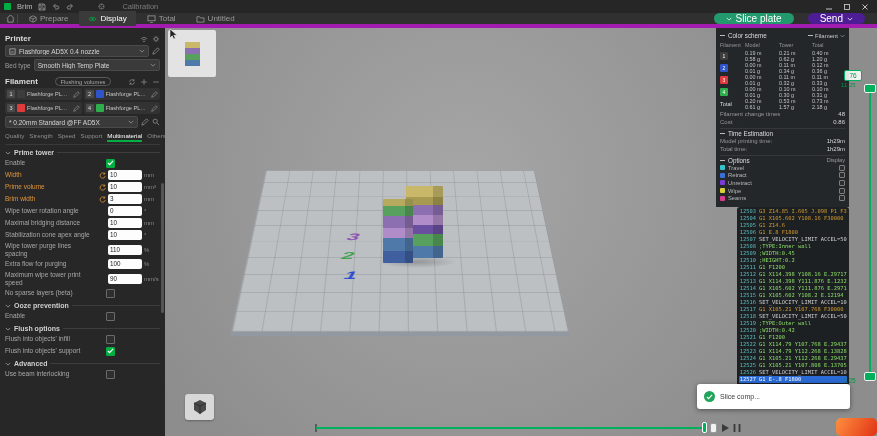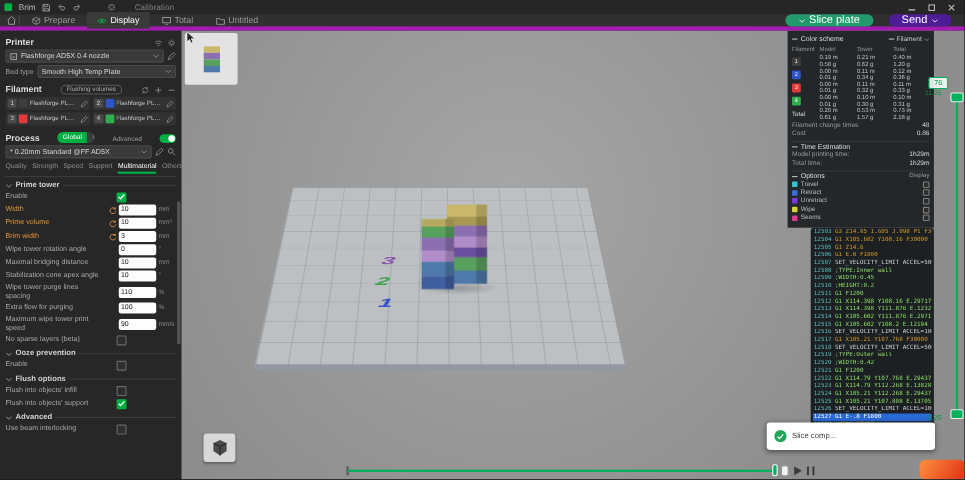--- a/index.html
+++ b/index.html
@@ -350,29 +350,20 @@
         <span class="fil-num">4</span>
         <span class="fil-sw" style="background-color: rgb(47, 174, 78);"></span>
         <span class="fil-name">Flashforge PLA Basic</span>
         <span class="ic" style="color:#8f8f8f">
             <svg width="7" height="7" viewBox="0 0 10 10">
               <path d="M1 9l1-3 5-5 2 2-5 5z" fill="none" stroke="currentColor" stroke-width="1"></path>
             </svg>
           </span>
       </div>
     </div>
-    <div class="lp-h" style="margin-top:4px">
-      <span class="lp-title">Process</span>
-      <span class="seg">
-        <span class="on">Global</span>
-        <span class="off">Objects</span>
-      </span>
-      <span class="lbl" style="font-size:6px">Advanced</span>
-      <span class="switch"></span>
-    </div>
     <div class="row">
       <div class="combo" style="flex:1">
         <span class="ctext">* 0.20mm Standard @FF AD5X</span>
         <span class="ic">
             <svg width="6" height="4" viewBox="0 0 8 5">
               <path d="M1 1l3 3 3-3" fill="none" stroke="#999" stroke-width="1"></path>
             </svg>
           </span>
       </div>
       <span class="ic" style="color:#9a9a9a">

